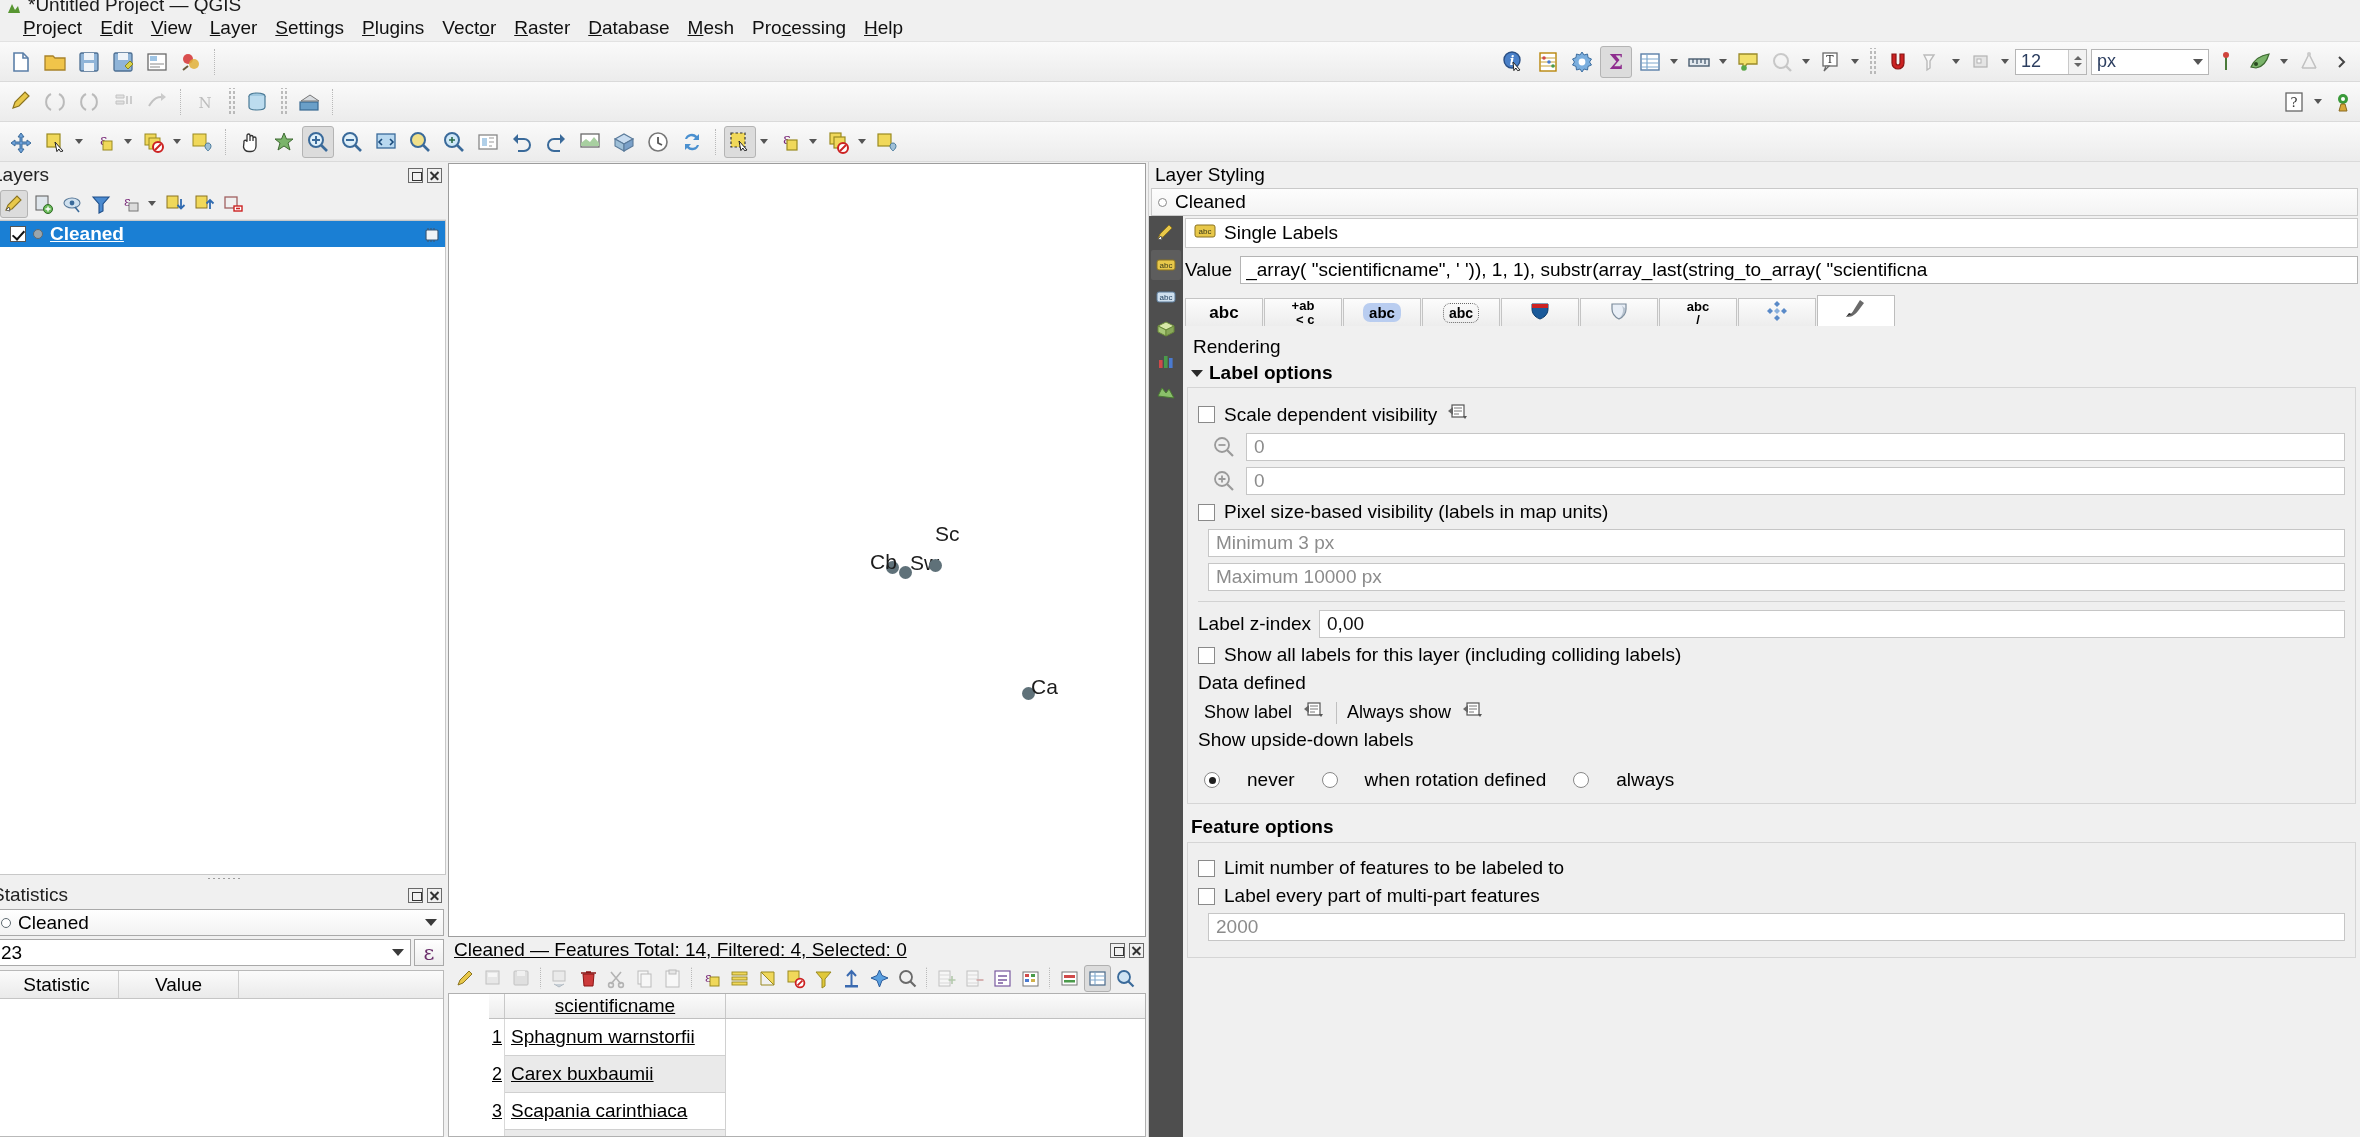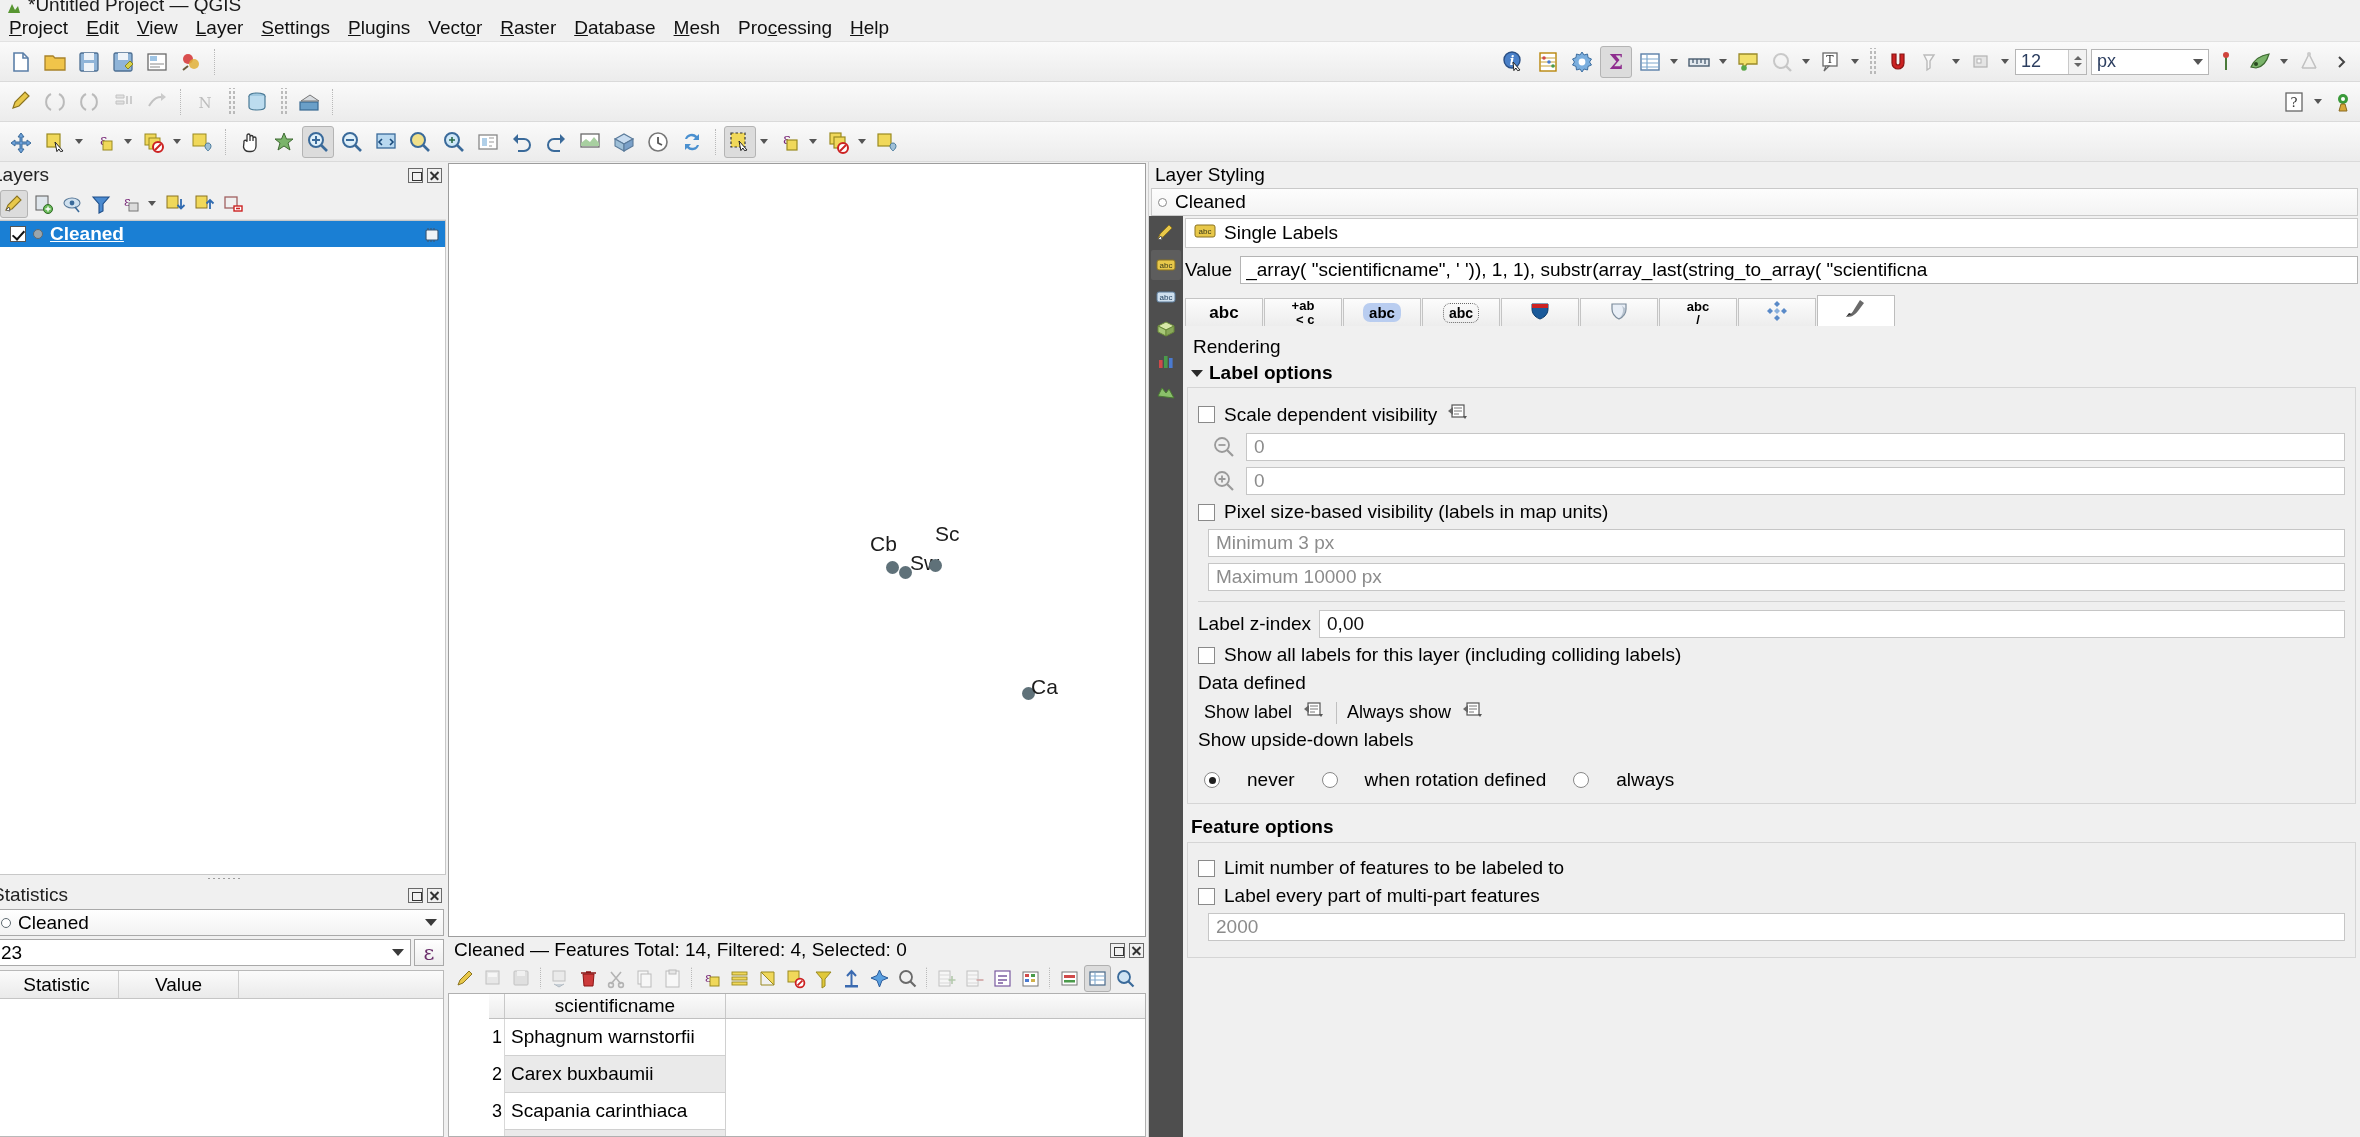--- a/index.html
+++ b/index.html
@@ -20,21 +20,21 @@
     display: flex; align-items: flex-end; padding-left: 6px; overflow: hidden;
   }
   .titlebar .tb-icon { width: 16px; height: 16px; margin-right: 6px; position: relative; top: 2px; }
   .titlebar .tb-text {
     font-size: 19px; color: #1a1a1a; white-space: nowrap; position: relative; top: 2px;
   }
 
   
   .menubar {
     height: 28px; background: #f0f0f0; display: flex; align-items: center;
-    padding-left: 0; border-bottom: 1px solid #e2e2e2;
+    padding-left: 14px; border-bottom: 1px solid #e2e2e2;
   }
   .menu-item {
     padding: 3px 9px; font-size: 19px; color: #101010; white-space: nowrap; cursor: default;
   }
   .menu-item u { text-decoration: underline; }
 
   
   .toolbar-row {
     height: 40px; background: linear-gradient(#fafafa,#ececec);
     display: flex; align-items: center; border-bottom: 1px solid #dadada;
@@ -161,21 +161,21 @@
   .stat-head .c1 { width: 124px; } .stat-head .c2 { width: 120px; } .stat-head .c3 { flex: 1; border-right: none; }
 
   
   .center { flex: 1; display: flex; flex-direction: column; min-width: 0; background: #f0f0f0; }
   .canvas-wrap { flex: 1; padding: 1px 2px 0 2px; min-height: 0; display: flex; }
   .map-canvas { flex: 1; background: #fff; border: 1px solid #9d9d9d; position: relative; overflow: hidden; }
   .pt { position: absolute; width: 13px; height: 13px; border-radius: 50%; background: #5f7179; }
   .pt-label { position: absolute; font-size: 21px; color: #1c1c1c; white-space: nowrap; }
 
   
-  .attr-panel { height: 200px; display: flex; flex-direction: column; flex: none; padding: 0 2px 0 2px; }
+  .attr-panel { height: 200px; display: flex; flex-direction: column; flex: none; padding: 0 2px 0 2px; text-decoration: underline; }
   .attr-title {
     height: 26px; display: flex; align-items: center; justify-content: space-between;
     font-size: 19px; padding: 0 2px 0 6px;
   }
   .attr-toolbar { height: 30px; display: flex; align-items: center; gap: 1px; padding-left: 4px; }
   .atb { width: 27px; height: 27px; display: flex; align-items: center; justify-content: center;
     border: 1px solid transparent; border-radius: 3px; flex: none; }
   .atb.active { border-color: #b0b0b0; background: #dcdcdc; }
   .atb.sep { width: 2px; margin: 0 4px; border-left: 1px dotted #b9b9b9; height: 22px; }
   .attr-table { flex: 1; background: #fff; border: 1px solid #b0b0b0; display: flex; flex-direction: column; overflow: hidden; padding-left: 40px; }
@@ -787,21 +787,21 @@
             <div class="c3"></div>
           </div>
         </div>
       </div>
     </div>
 
     <div class="center">
       <div class="canvas-wrap">
         <div class="map-canvas">
           <div class="pt" style="left:437px;top:397px"></div>
-          <div class="pt-label" style="left:421px;top:368px">Cb</div>
+          <div class="pt-label" style="left:421px;top:386px">Cb</div>
 
           <div class="pt" style="left:450px;top:402px"></div>
           <div class="pt-label" style="left:461px;top:387px">Sw</div>
 
           <div class="pt" style="left:480px;top:395px"></div>
           <div class="pt-label" style="left:486px;top:358px">Sc</div>
 
           <div class="pt" style="left:573px;top:523px"></div>
           <div class="pt-label" style="left:582px;top:511px">Ca</div>
         </div>

